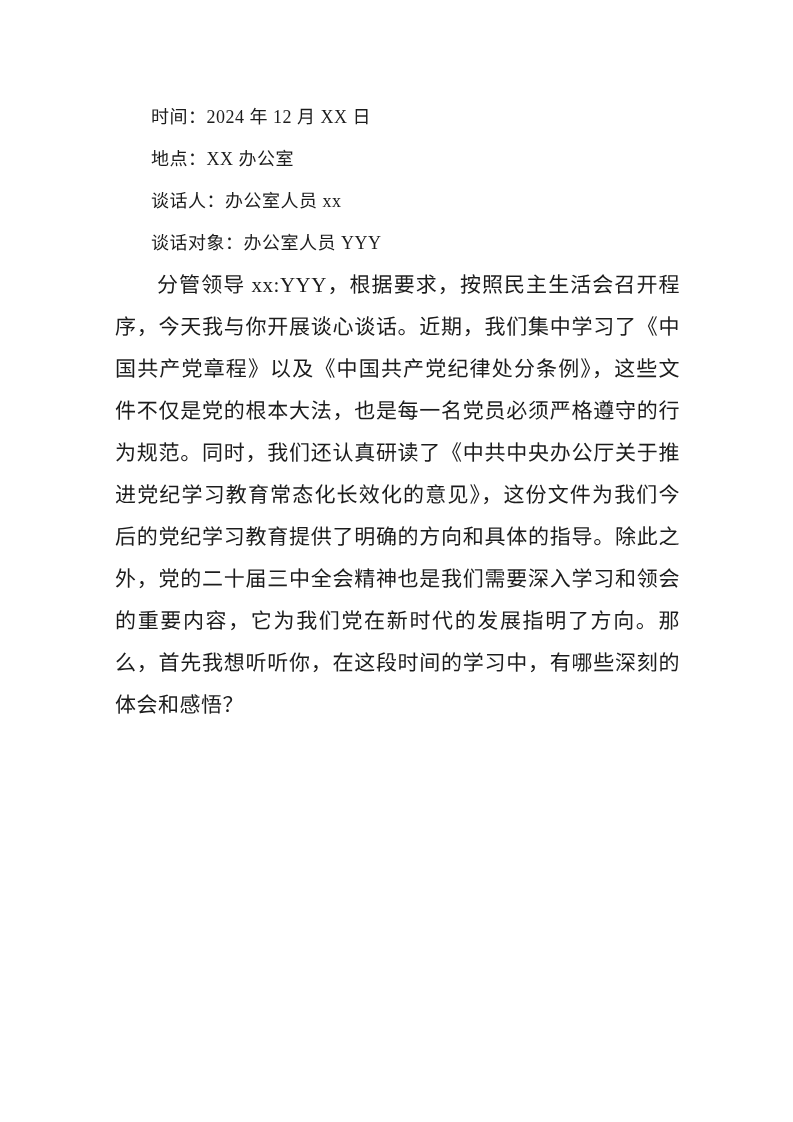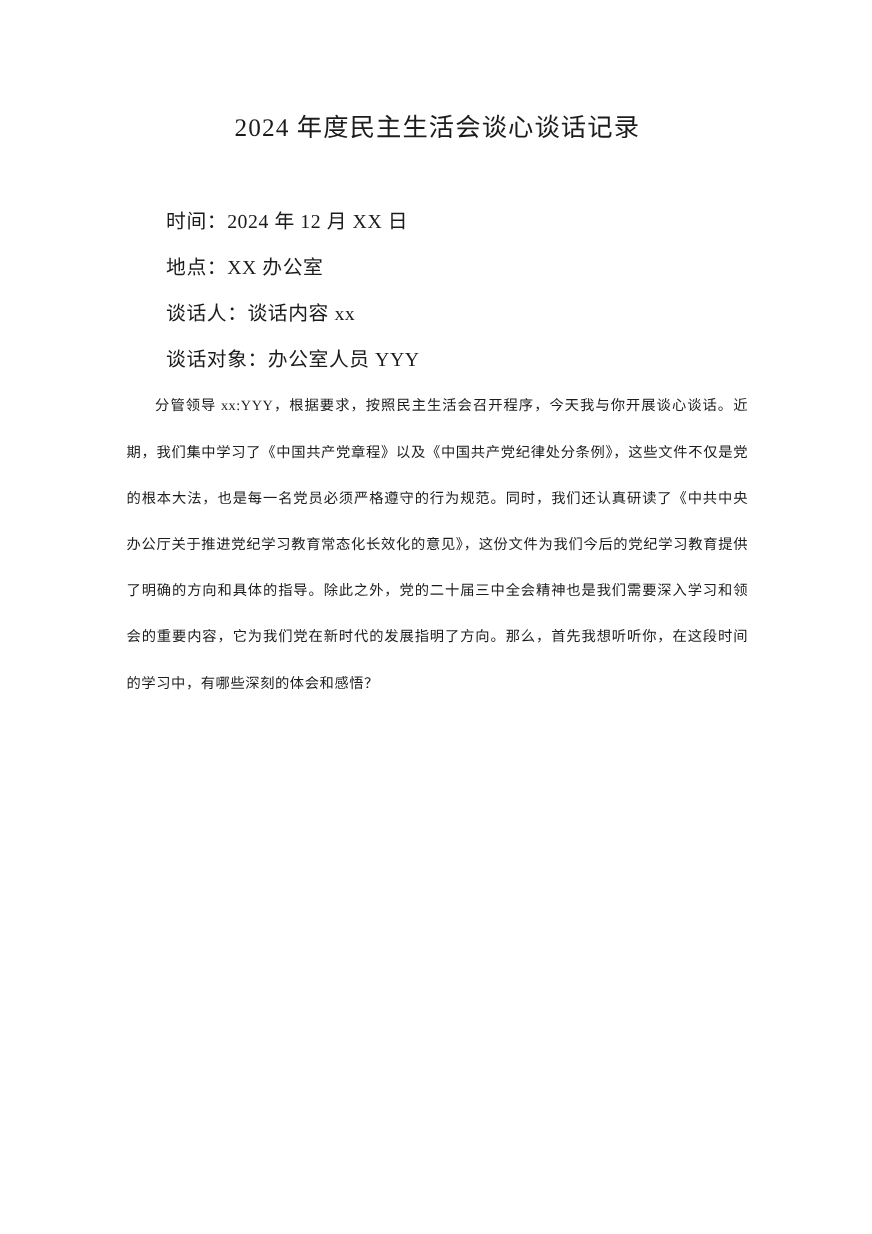--- a/index.html
+++ b/index.html
@@ -31,39 +31,38 @@
   }
   .meta-line {
     font-size: 18px;
     line-height: 42px;
     margin: 0;
     text-indent: 2em;
     letter-spacing: 0.5px;
     white-space: nowrap;
   }
   .para {
-    font-size: 13px;
+    font-size: 21px;
     line-height: 42px;
     margin: 0;
     text-indent: 2em;
     text-align: justify;
     letter-spacing: 0.5px;
   }
 </style>
 </head>
 <body>
 
 <div class="page">
 
-  <h1 class="doc-title">2024 年度民主生活会谈心谈话记录</h1>
 
   <div class="meta-block">
     <p class="meta-line">时间：2024 年 12 月 XX 日</p>
     <p class="meta-line">地点：XX 办公室</p>
-    <p class="meta-line">谈话人：谈话内容 xx</p>
+    <p class="meta-line">谈话人：办公室人员 xx</p>
     <p class="meta-line">谈话对象：办公室人员 YYY</p>
   </div>
 
   <div class="content">
     <p class="para">分管领导 xx:YYY，根据要求，按照民主生活会召开程序，今天我与你开展谈心谈话。近期，我们集中学习了《中国共产党章程》以及《中国共产党纪律处分条例》，这些文件不仅是党的根本大法，也是每一名党员必须严格遵守的行为规范。同时，我们还认真研读了《中共中央办公厅关于推进党纪学习教育常态化长效化的意见》，这份文件为我们今后的党纪学习教育提供了明确的方向和具体的指导。除此之外，党的二十届三中全会精神也是我们需要深入学习和领会的重要内容，它为我们党在新时代的发展指明了方向。那么，首先我想听听你，在这段时间的学习中，有哪些深刻的体会和感悟？</p>
   </div>
 
 </div>
 
 </body></html>

